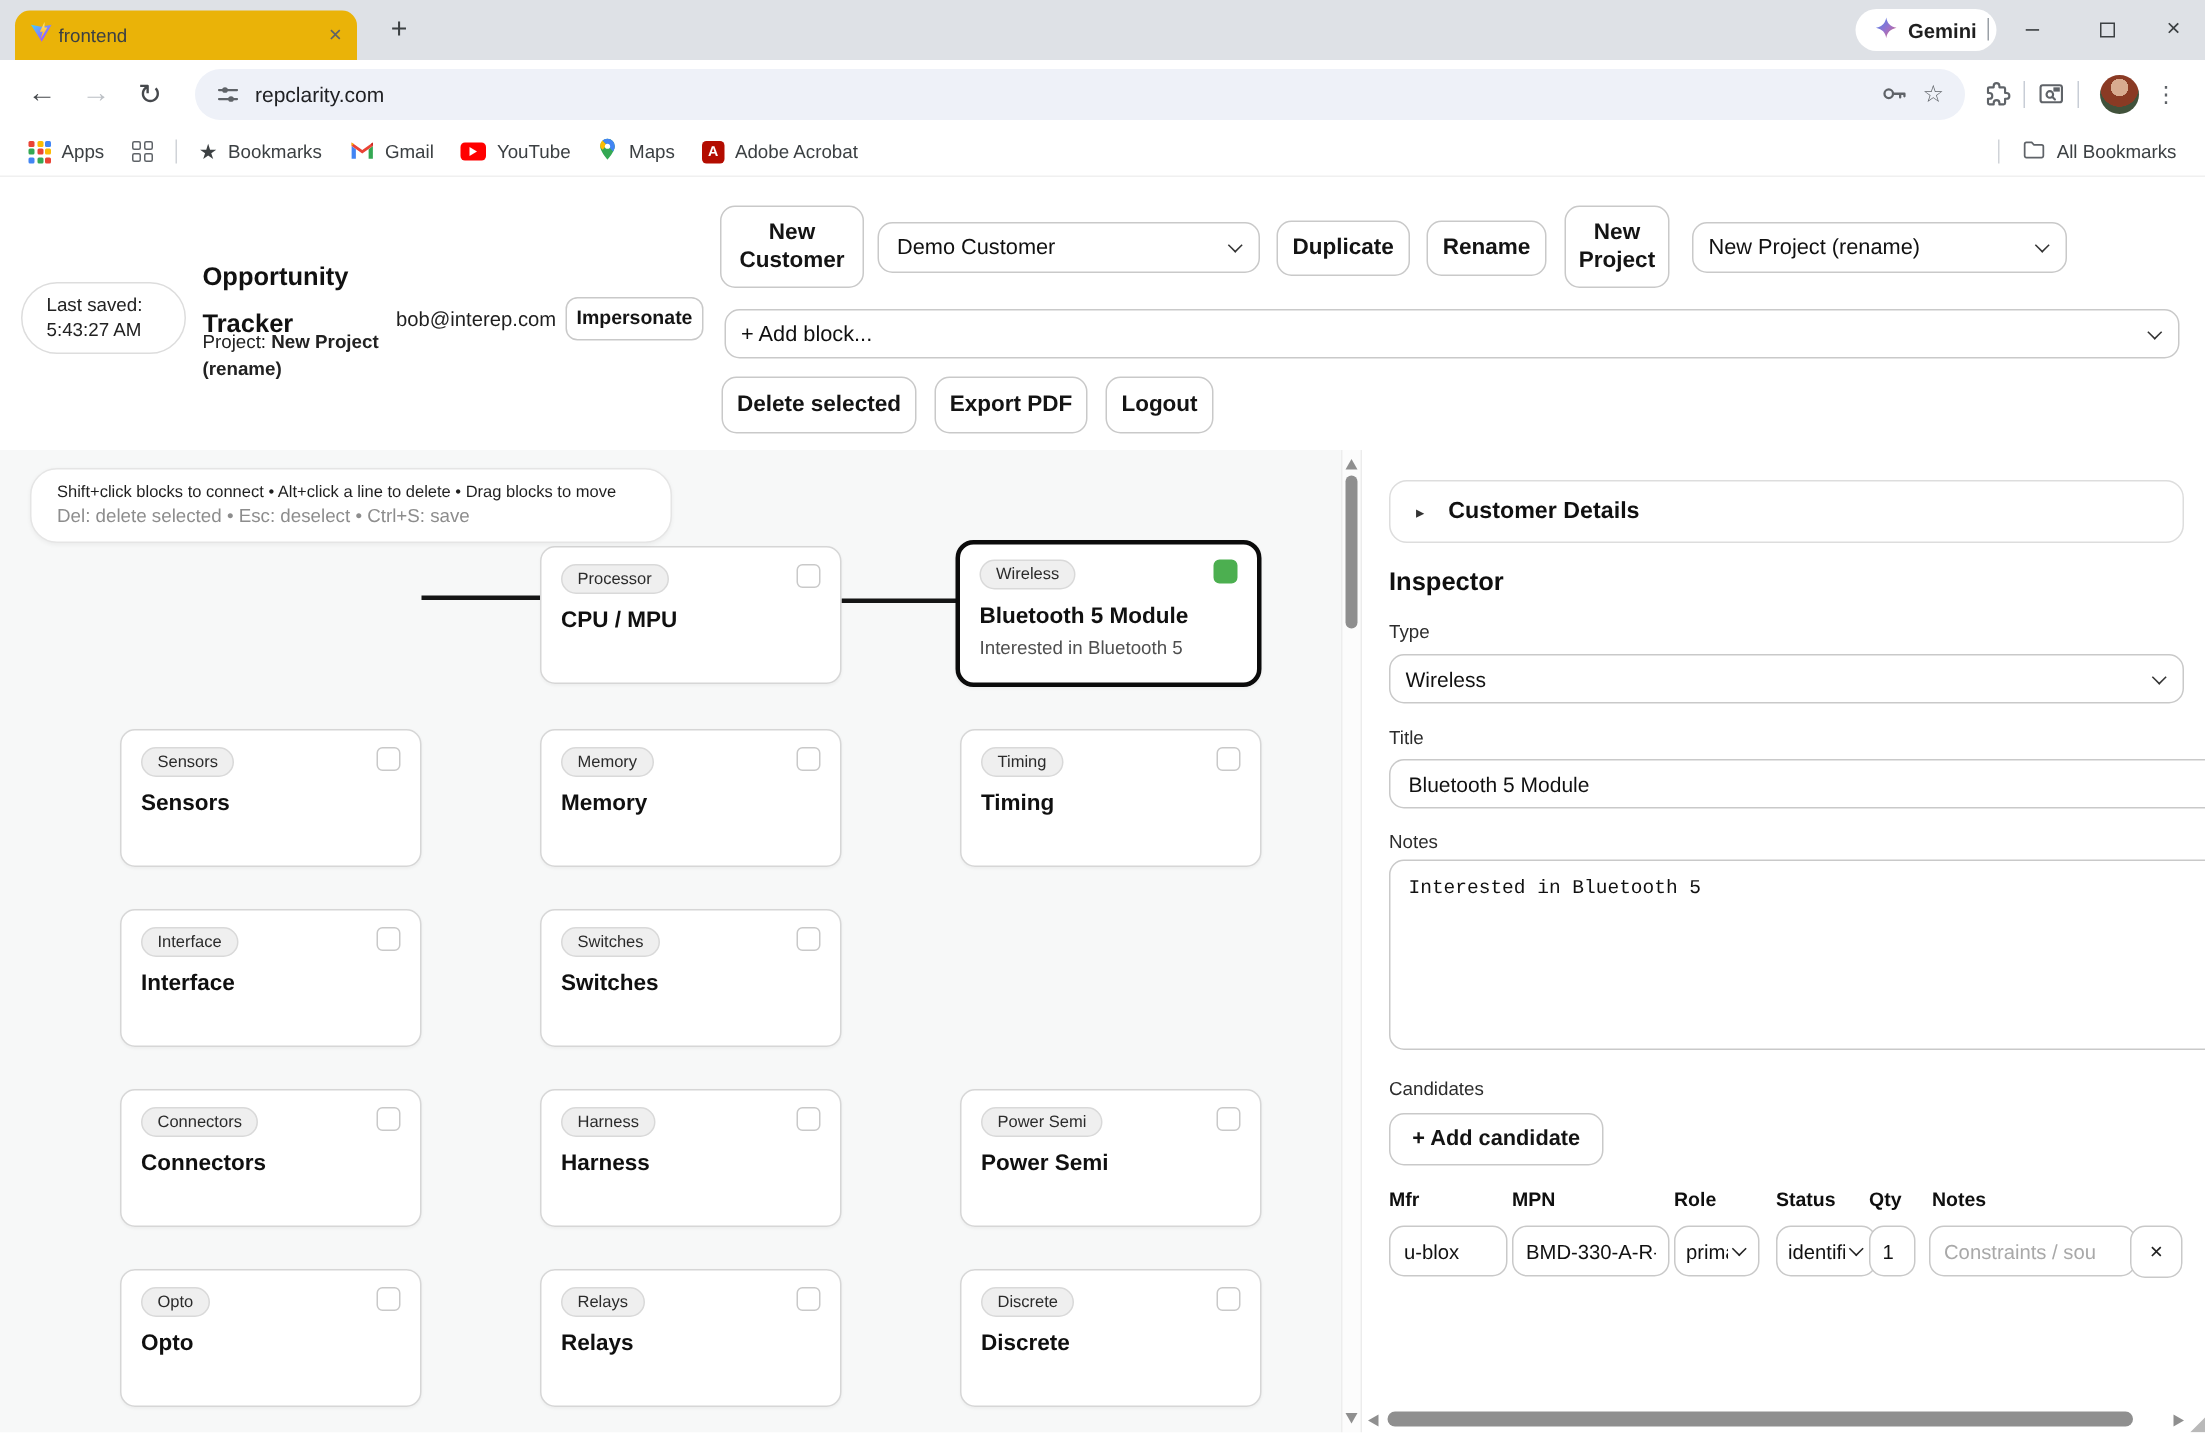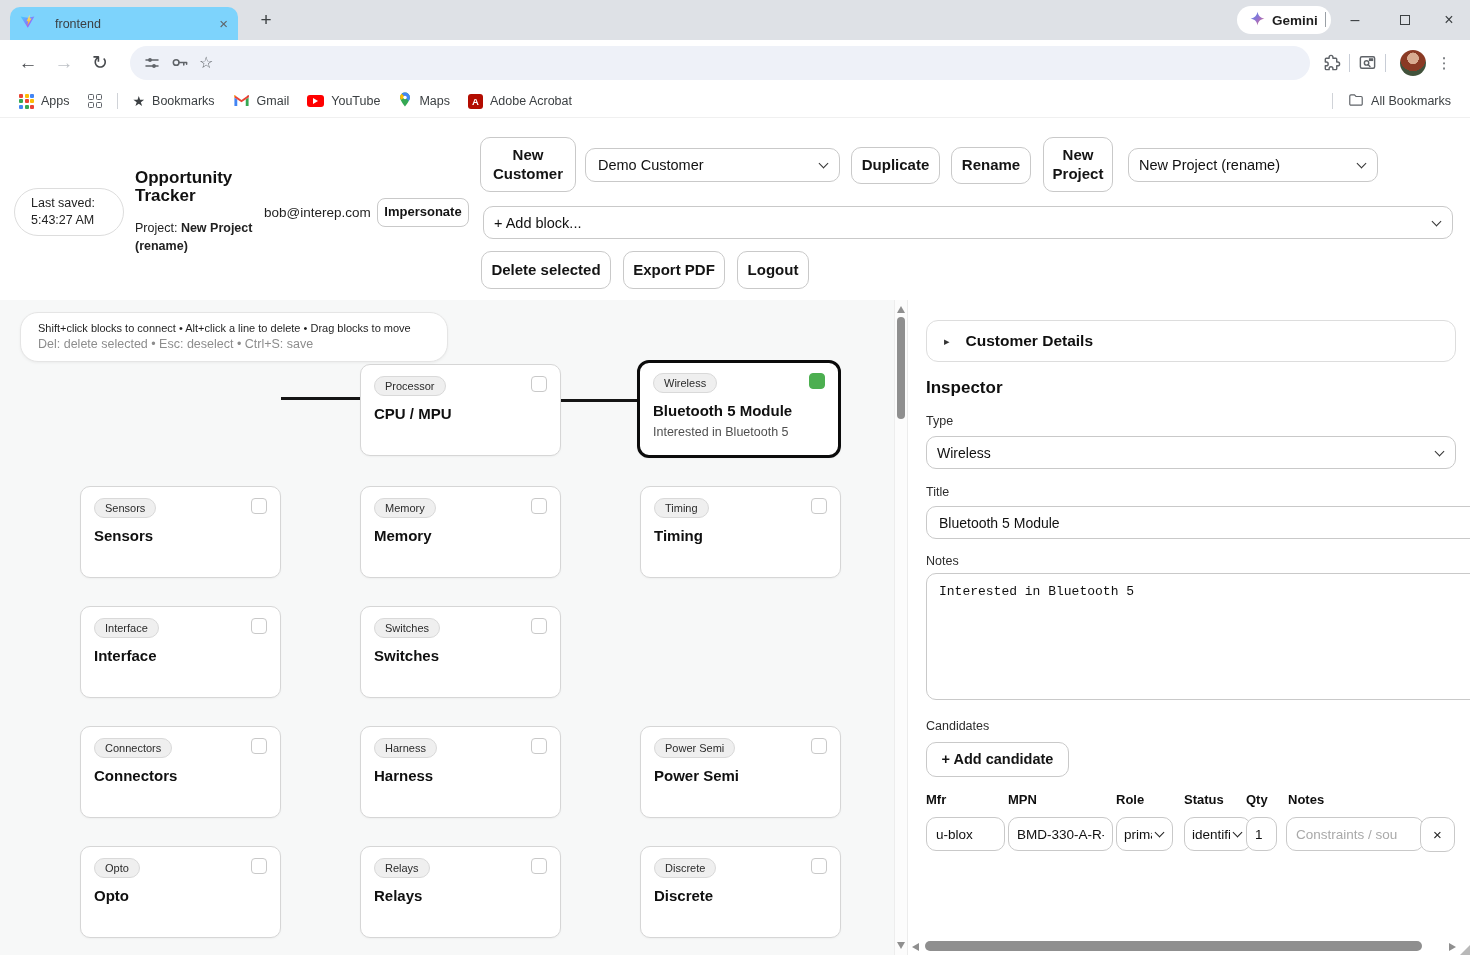--- a/index.html
+++ b/index.html
@@ -1,22 +1,22 @@
 <!DOCTYPE html>
 <html><head>
 <meta charset="utf-8">
 <style>
   * { margin:0; padding:0; box-sizing:border-box; }
   html,body { width:1470px; height:955px; }
   body { font-family:"Liberation Sans", sans-serif; background:#fff; position:relative; overflow:hidden; color:#1a1a1a; }
 
   
   .tabstrip { position:absolute; top:0; left:0; right:0; height:40px; background:#dee1e6; }
-  .tab { position:absolute; left:10px; top:7px; width:228px; height:33px; background:#7dd3fc;
-         border-radius:10px 10px 0 0; display:flex; align-items:center; padding:0 10px; gap:20px; }
+  .tab { position:absolute; left:10px; top:7px; width:228px; height:33px; background:#eab308;
+         border-radius:10px 10px 0 0; display:flex; align-items:center; padding:0 10px; gap:4px; }
   .tab-title { flex:1; font-size:12.5px; color:#3c4043; white-space:nowrap; overflow:hidden; }
   .tab-close { color:#5f6368; font-size:15px; line-height:1; cursor:default; }
   .newtab { position:absolute; left:254px; top:8px; width:24px; height:24px; display:flex; align-items:center;
             justify-content:center; font-size:19px; color:#3c4043; }
   .gemini-pill { position:absolute; left:1237px; top:6px; height:28px; background:#fff; border-radius:15px;
                  display:flex; align-items:center; gap:7px; padding:0 13px; font-size:13.5px; font-weight:700; color:#1f1f1f; }
   .strip-sep { position:absolute; left:1325px; top:12px; width:1px; height:15px; background:#9aa0a6; }
   .win-btn { position:absolute; top:5px; width:30px; height:30px; display:flex; align-items:center;
              justify-content:center; color:#3c4043; font-size:16px; }
   .win-min { left:1340px; }
@@ -53,21 +53,21 @@
   .acrobat { width:15px; height:15px; background:#b30c00; border-radius:3px; color:#fff; font-size:9.5px;
              font-weight:700; display:flex; align-items:center; justify-content:center; }
   .bm-spacer { flex:1; }
 
   
   .app-header { position:absolute; top:118px; left:0; right:0; height:182px; background:#fff; }
   .last-saved { position:absolute; left:14px; top:70px; width:110px; height:48px; border:1px solid #ddd;
                 border-radius:24px; display:flex; flex-direction:column; justify-content:center;
                 padding-left:16px; font-size:12.5px; color:#222; line-height:17px; }
   .app-title { position:absolute; left:135px; top:51px; width:118px; font-size:17px; font-weight:700;
-               line-height:18px; color:#111; }
+               line-height:31px; color:#111; }
   .project-line { position:absolute; left:135px; top:102px; width:120px; font-size:12.5px; line-height:17.5px; color:#222; }
   .project-line b { font-weight:700; }
   .user-email { position:absolute; left:264px; top:87px; font-size:13.5px; color:#1f1f1f; }
   .btn { background:#fff; border:1px solid #c9c9c9; border-radius:10px; font-family:inherit;
          font-size:15px; font-weight:600; color:#141414; display:flex; align-items:center; justify-content:center;
          text-align:center; line-height:1.25; }
   .impersonate { position:absolute; left:377px; top:80px; width:92px; height:29px; font-size:13px; border-radius:8px; }
   .b-newcust { position:absolute; left:480px; top:19px; width:96px; height:55px; padding:0 10px; }
   .b-dup     { position:absolute; left:851px; top:29px; width:89px; height:37px; }
   .b-ren     { position:absolute; left:951px; top:29px; width:80px; height:37px; }
@@ -214,20 +214,21 @@
   <span class="nav-ic">↻</span>
   <div class="urlpill">
     <span class="pill-ic">
       <svg width="16" height="16" viewBox="0 0 16 16" fill="none" stroke="#5f6368" stroke-width="1.5" stroke-linecap="round">
         <line x1="2" y1="5" x2="14" y2="5"></line>
           <line x1="2" y1="11" x2="14" y2="11"></line>
         <circle cx="6" cy="5" r="1.9" fill="#5f6368" stroke="none"></circle>
         <circle cx="10" cy="11" r="1.9" fill="#5f6368" stroke="none"></circle>
       </svg>
     </span>
+    <span class="url-text">repclarity.com</span>
     <span class="pill-ic">
       <svg width="19" height="19" viewBox="0 0 20 20" fill="none" stroke="#5f6368" stroke-width="1.6" stroke-linecap="round">
         <circle cx="6.5" cy="10" r="3"></circle>
           <path d="M9.5 10h8M14.5 10v2.6M17.5 10v1.8"></path>
       </svg>
     </span>
     <span class="pill-ic">☆</span>
   </div>
   <span class="pill-ic">
     <svg width="19" height="19" viewBox="0 0 20 20" fill="none" stroke="#5f6368" stroke-width="1.5" stroke-linejoin="round">

